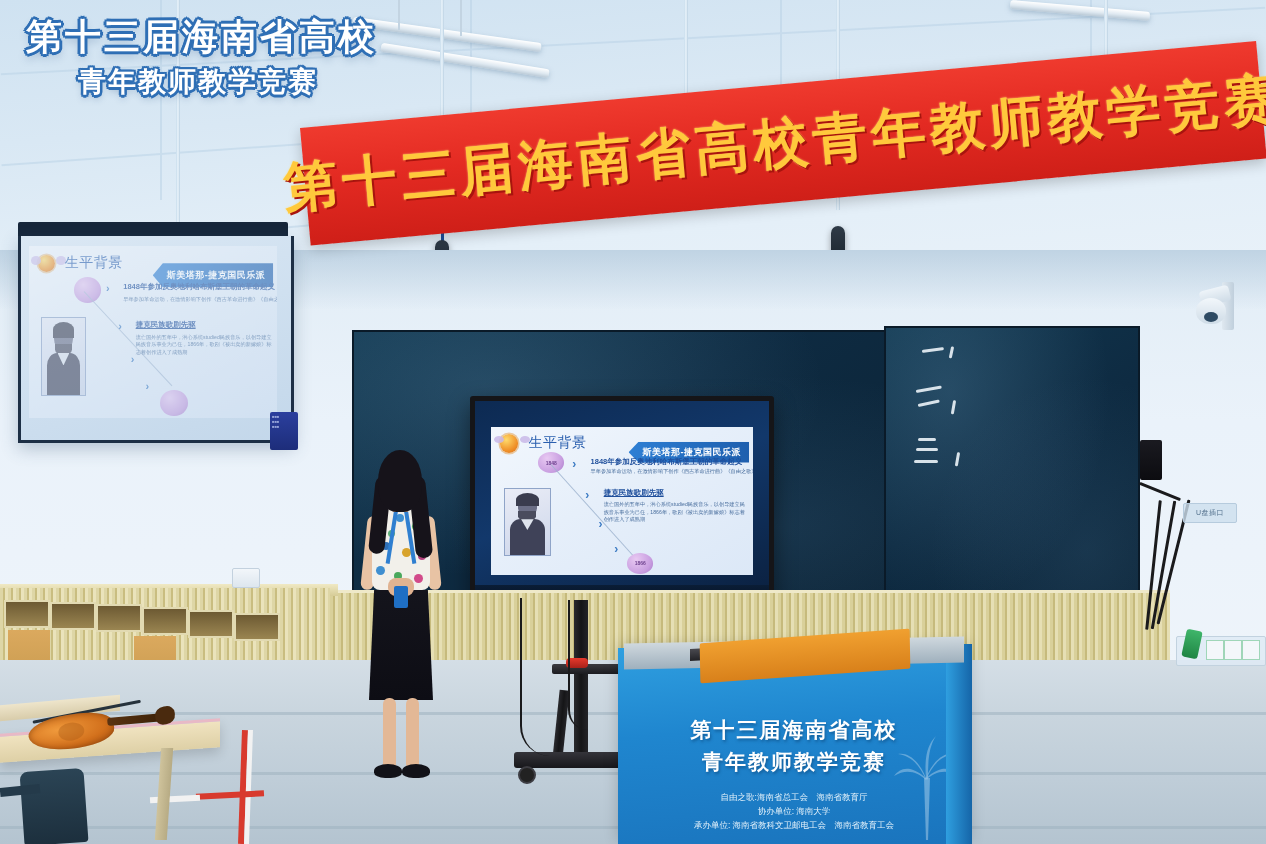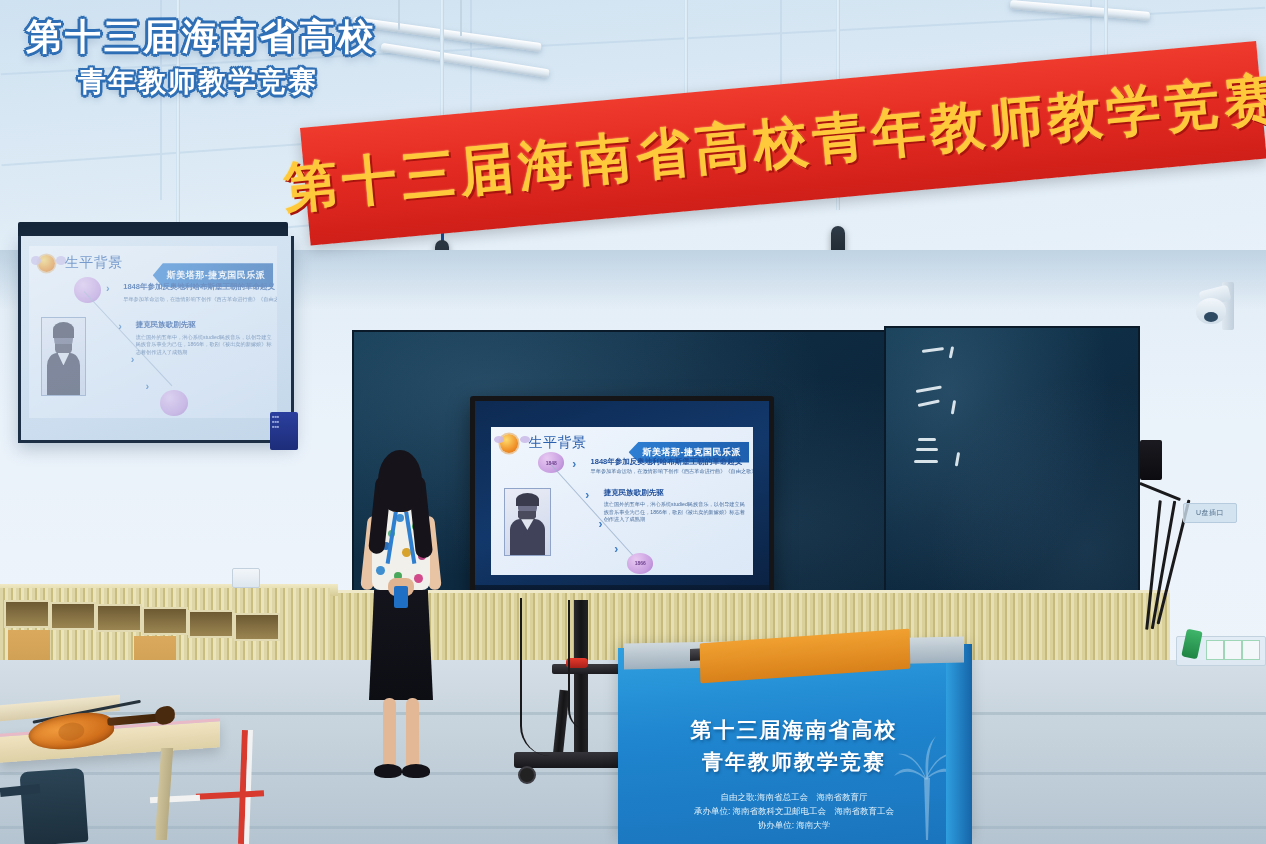--- a/index.html
+++ b/index.html
@@ -144,21 +144,21 @@
 
   .node{
     position:absolute;border-radius:50%;
     background:radial-gradient(circle at 35% 30%,#e8c9f2,#c89ee0 65%,#a878c8);
     display:flex;align-items:center;justify-content:center;
     color:#6b3f8c;font-size:5px;font-weight:bold;
   }
   .node-line{position:absolute;height:1px;background:#9fb4cf;transform-origin:left center;opacity:.85;}
   .chev{position:absolute;color:#3e7cc4;font-weight:bold;}
   .bl-head{position:absolute;color:#1f4f9c;font-weight:bold;font-size:7.5px;white-space:nowrap;}
-  .bl-head.u{}
+  .bl-head.u{text-decoration:underline;}
   .bl-sub{position:absolute;color:#4a6f9e;font-size:5.2px;line-height:1.45;white-space:nowrap;}
   .portrait{
     position:absolute;left:5%;top:41%;width:17%;height:45%;
     background:linear-gradient(160deg,#e9ecf6,#cdd6ea);
     border:1.5px solid #8fa4c8;overflow:hidden;
   }
   .p-head{position:absolute;left:28%;top:10%;width:44%;height:32%;border-radius:50% 50% 45% 45%;background:#6b6e86;}
   .p-hair{position:absolute;left:24%;top:6%;width:52%;height:20%;border-radius:50% 50% 0 0;background:#3a3c4e;}
   .p-beard{position:absolute;left:30%;top:34%;width:40%;height:14%;border-radius:0 0 50% 50%;background:#4a4c5e;}
   .p-body{position:absolute;left:10%;top:46%;width:80%;height:54%;border-radius:30% 30% 0 0;background:#3f4258;}
@@ -564,22 +564,22 @@
   <div class="podium-top"></div>
   <div class="podium-lid2"></div>
   <div class="podium-lid"></div>
 
   <div class="podium-title">
     <span class="l1">第十三届海南省高校</span>
     <span class="l2">青年教师教学竞赛</span>
   </div>
   <div class="podium-orgs">
     <div>自由之歌:海南省总工会　海南省教育厅</div>
+    <div>协办单位: 海南大学</div>
     <div>承办单位: 海南省教科文卫邮电工会　海南省教育工会</div>
-    <div>协办单位: 海南大学</div>
   </div>
 
   <div class="desk2"></div>
   <div class="desk"></div>
   <div class="desk-leg" style="left:158px;top:748px;width:12px;height:92px;transform:skewX(-4deg);"></div>
   <div class="violin">
     <div class="v-bow"></div>
     <div class="v-body"></div>
       <div class="v-waist"></div>
     <div class="v-neck"></div>

